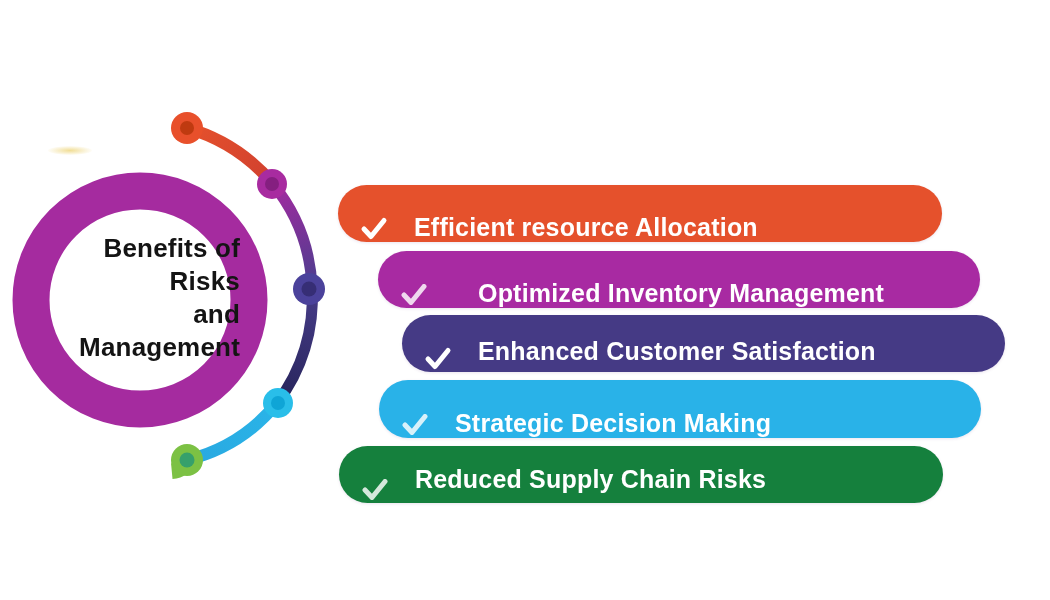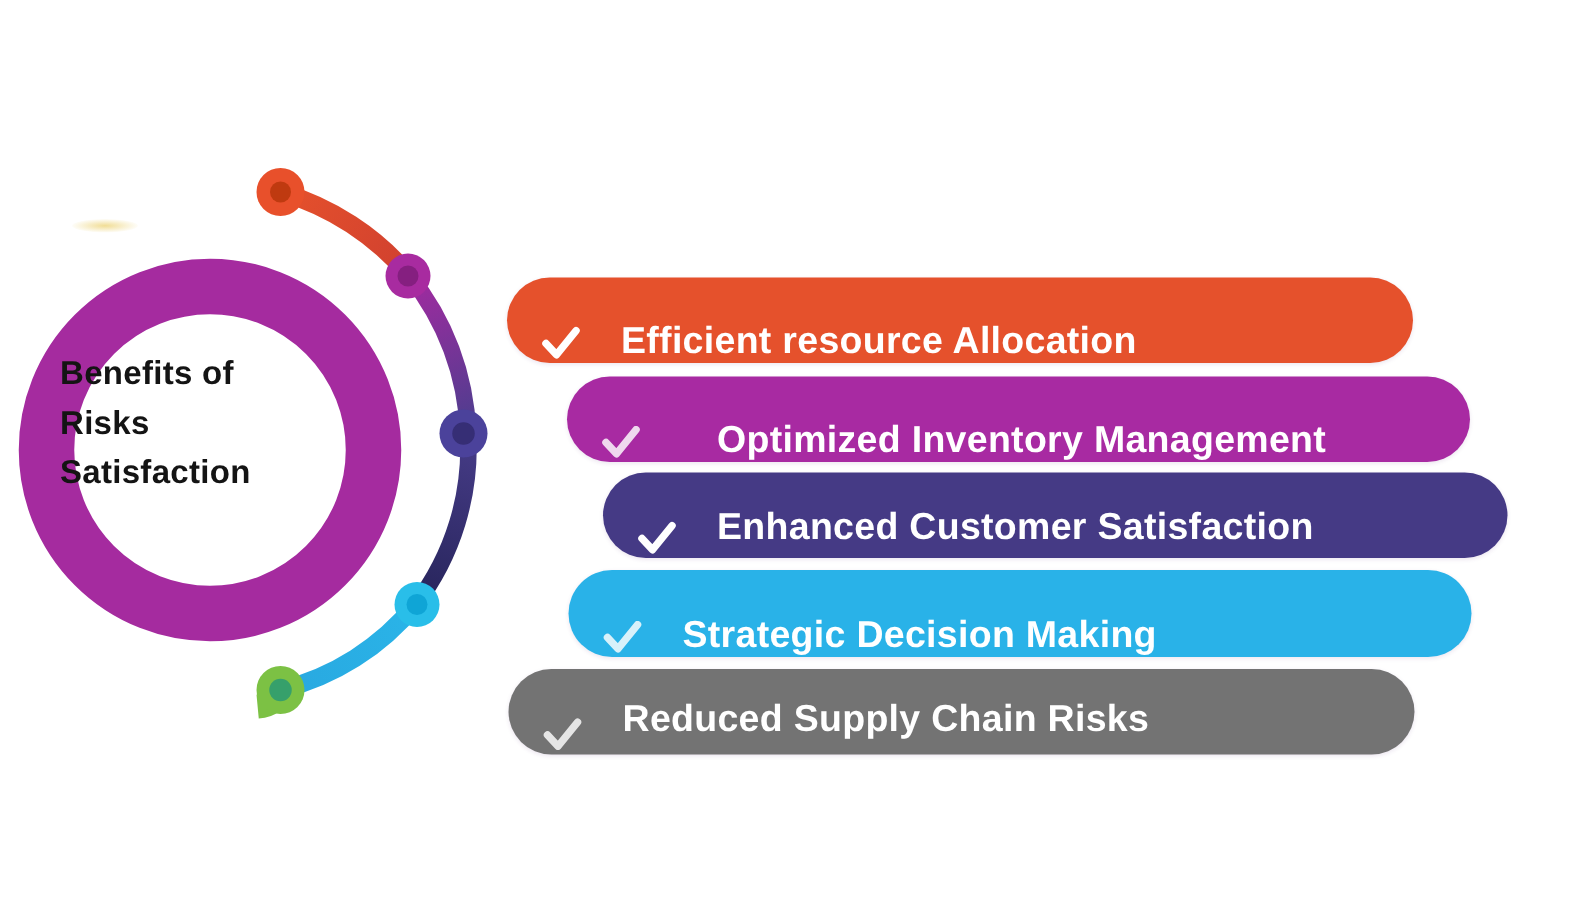--- a/index.html
+++ b/index.html
@@ -4,21 +4,21 @@
 <style>
   html,body { margin:0; padding:0; background:#fff; }
   .canvas {
     position:relative; width:1050px; height:600px; background:#ffffff;
     overflow:hidden; font-family:"Liberation Sans", sans-serif;
   }
   
   .connector-svg { position:absolute; left:0; top:0; }
   .ring-title {
     position:absolute; left:40px; top:232px; width:200px;
-    text-align:left; font-weight:bold; font-size:22px; line-height:33px;
+    text-align:right; font-weight:bold; font-size:26px; line-height:33px;
     color:#141414; letter-spacing:0.2px;
   }
   
   .bar {
     position:absolute; display:flex; align-items:flex-end;
     border-radius:29px; color:#ffffff;
     padding-left:22px; box-sizing:border-box;
     box-shadow:0 1px 3px rgba(90,40,120,0.12);
     margin-top:48px;
   }
@@ -88,21 +88,22 @@
     <circle cx="278" cy="403" r="7" style="fill: rgb(15, 165, 214);"></circle>
 
     <path d="M 171 463 L 172.5 479 Q 181 478.5 186.5 474 Z" style="fill: rgb(124, 193, 68);"></path>
     <circle cx="187" cy="460" r="16" style="fill: rgb(124, 193, 68);"></circle>
     <circle cx="187" cy="460" r="7.5" style="fill: rgb(54, 160, 107);"></circle>
   </svg>
 
   <div class="ring-title">
     <div>Benefits of</div>
     <div>Risks</div>
-    <div>Satisfaction</div>
+    <div>and</div>
+    <div>Management</div>
   </div>
 
   <div class="bar" style="left: 338px; top: 137px; width: 604px; height: 57px; background: rgb(229, 81, 44);">
     <span class="check-wrap">
       <svg width="28" height="28" viewBox="0 0 28 28">
         <polyline points="4,15 11,22.5 24,6.5" fill="none" stroke-width="5" stroke-linecap="round" stroke-linejoin="round" stroke="#ffffff"></polyline>
       </svg>
     </span>
     <span class="label">Efficient resource Allocation</span>
   </div>
@@ -127,21 +128,21 @@
 
   <div class="bar" style="left: 402px; top: 267px; width: 603px; height: 57px; background: rgb(69, 58, 133);">
     <span class="check-wrap">
       <svg width="28" height="28" viewBox="0 0 28 28">
         <polyline points="4,15 11,22.5 24,6.5" fill="none" stroke-width="5" stroke-linecap="round" stroke-linejoin="round" stroke="#ffffff"></polyline>
       </svg>
     </span>
     <span class="label nudge-up-6">Enhanced Customer Satisfaction</span>
   </div>
 
-  <div class="bar" style="left: 339px; top: 398px; width: 604px; height: 57px; background: #737373;">
+  <div class="bar" style="left: 339px; top: 398px; width: 604px; height: 57px; background: #15803d;">
     <span class="check-wrap check-soft">
       <svg width="28" height="28" viewBox="0 0 28 28">
         <polyline points="4,15 11,22.5 24,6.5" fill="none" stroke-width="5" stroke-linecap="round" stroke-linejoin="round" stroke="#ffffff"></polyline>
       </svg>
     </span>
     <span class="label nudge-up-9">Reduced Supply Chain Risks</span>
   </div>
 
   <span class="stray-comma">,</span>
 

